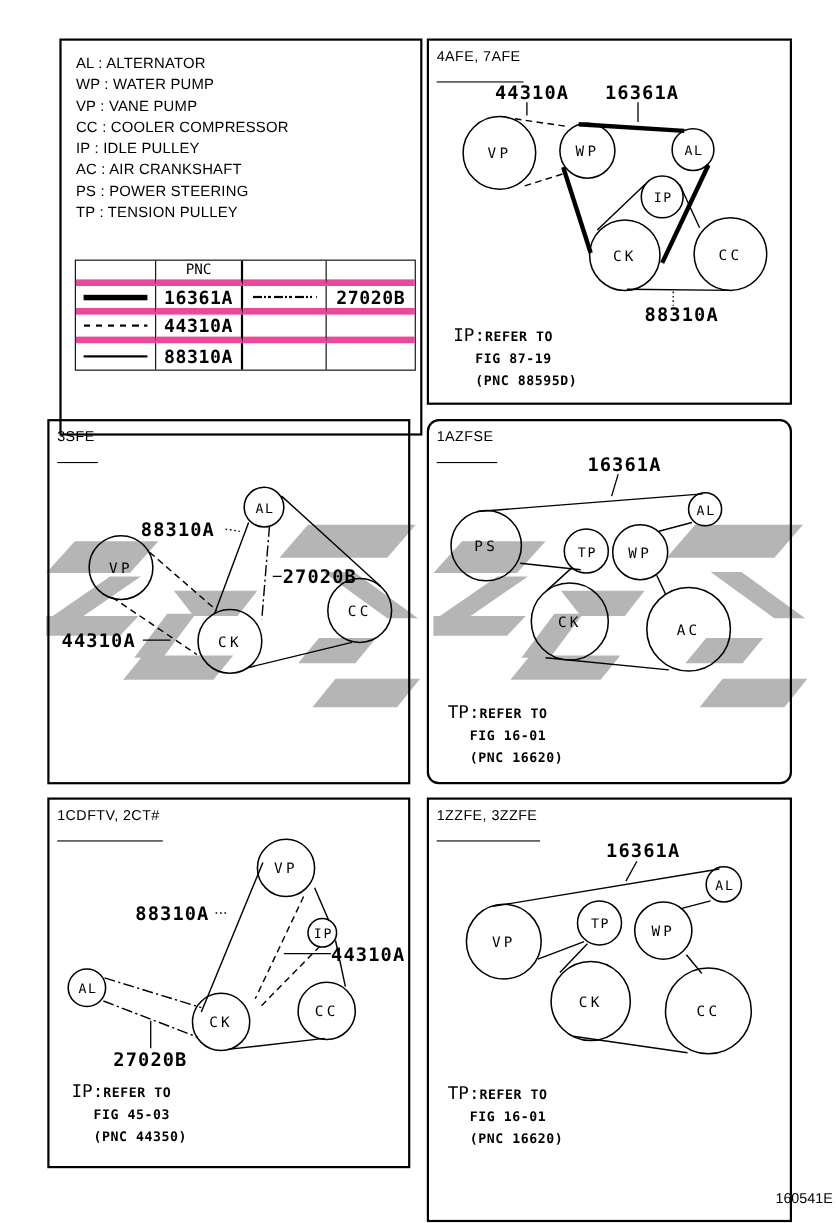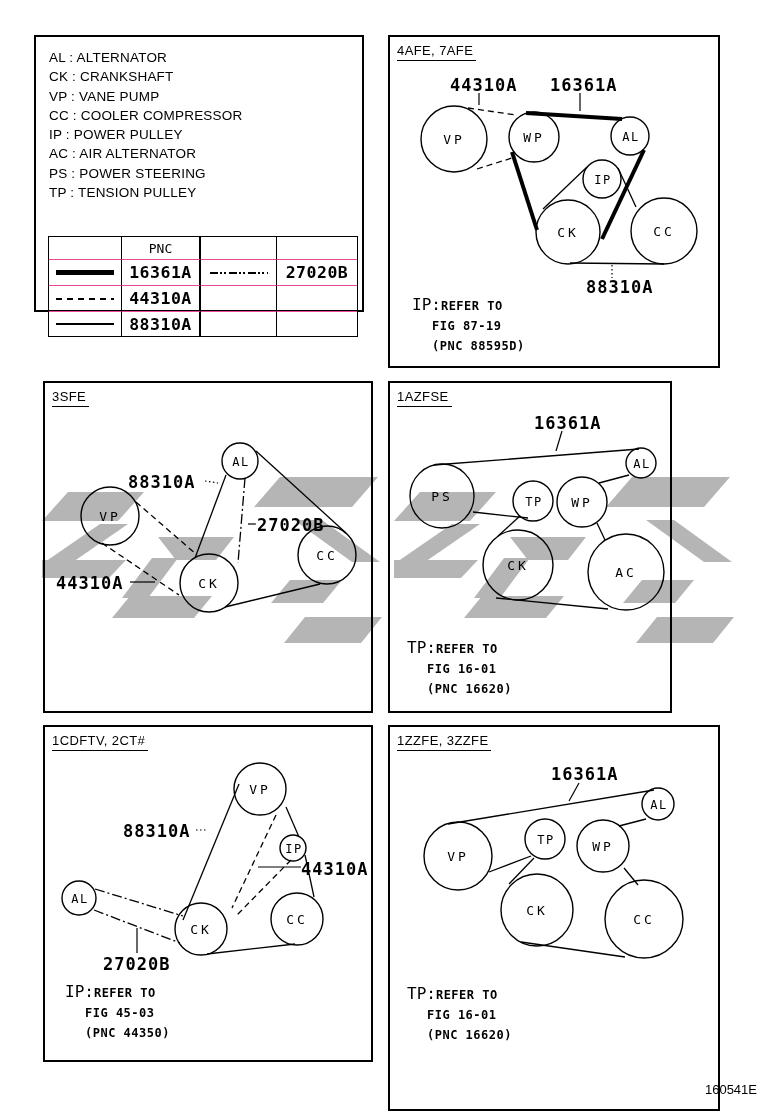--- a/index.html
+++ b/index.html
@@ -2,26 +2,26 @@
 <html><head>
 <meta charset="utf-8">
 <style>
   html,body{margin:0;padding:0;background:#fff;}
   .page{position:relative;width:760px;height:1112px;background:#ffffff;overflow:hidden;
         font-family:"Liberation Sans",sans-serif;color:#000;}
   .watermark{position:absolute;left:0;top:0;z-index:0;}
   .panel{position:absolute;border:2px solid #000;box-sizing:border-box;z-index:1;background:transparent;}
   .panel svg.diagram{position:absolute;left:0;top:0;}
   .panel-title{position:absolute;left:7px;top:6px;font-size:13px;letter-spacing:.4px;
-               border-bottom:1px solid #000;padding:0 3px 2px 0;white-space:nowrap;z-index:3;}
+               border-bottom:1px solid #000;padding:0 3px 16px 0;white-space:nowrap;z-index:3;}
   .abbr{position:absolute;left:13px;top:11px;font-size:13.5px;line-height:19.3px;letter-spacing:.2px;white-space:nowrap;}
   .pnc-table{position:absolute;left:12px;top:199px;width:310px;height:101px;border:1.5px solid #000;
              box-sizing:border-box;display:grid;grid-template-columns:73px 79px 76px 1fr;
              grid-template-rows:23px 26px 26px 1fr;}
-  .cell{border-right:1px solid #000;border-bottom:1px solid #ec4899;display:flex;align-items:center;justify-content:center;overflow:hidden;}
+  .cell{border-right:1px solid #000;border-bottom:6px solid #ec4899;display:flex;align-items:center;justify-content:center;overflow:hidden;}
   .cell.last-col{border-right:none;}
   .cell.last-row{border-bottom:none;}
   .cell.divider{border-right:2px solid #000;}
   .pnc-head{font-family:"DejaVu Sans Mono",monospace;font-size:13px;}
   .pnc-num{font-family:"DejaVu Sans Mono",monospace;font-weight:bold;font-size:16.5px;letter-spacing:.5px;}
   .sample{width:58px;height:2px;background:#000;}
   .sample.thick{height:5px;}
   .sample.dashed{background:repeating-linear-gradient(90deg,#000 0 6px,transparent 6px 11px);}
   .sample.dashdot{background:repeating-linear-gradient(90deg,#000 0 8px,transparent 8px 10px,#000 10px 12px,transparent 12px 14px,#000 14px 16px,transparent 16px 19px);}
   .part-label{position:absolute;font-family:"DejaVu Sans Mono",monospace;font-weight:bold;
@@ -67,28 +67,28 @@
       <polygon class="wm" points="510,537 586,537 568,560 528,560"></polygon>
       <polygon class="wm" points="504,558 530,558 500,598 474,598"></polygon>
       <polygon class="wm" points="482,596 564,596 546,618 464,618"></polygon>
       <polygon class="wm" points="632,477 730,477 704,507 606,507"></polygon>
       <polygon class="wm" points="646,520 674,520 732,562 704,562"></polygon>
       <polygon class="wm" points="642,580 694,580 675,603 623,603"></polygon>
       <polygon class="wm" points="657,617 734,617 713,643 636,643"></polygon>
     </g>
   </svg>
 
-  <section class="panel" style="left:34px;top:35px;width:330px;height:277px;">
+  <section class="panel" style="left:54px;top:35px;width:330px;height:361px;">
     <div class="abbr">
       <div>AL : ALTERNATOR</div>
-      <div>CK : CRANKSHAFT</div>
+      <div>WP : WATER PUMP</div>
       <div>VP : VANE PUMP</div>
       <div>CC : COOLER COMPRESSOR</div>
-      <div>IP : POWER PULLEY</div>
-      <div>AC : AIR ALTERNATOR</div>
+      <div>IP : IDLE PULLEY</div>
+      <div>AC : AIR CRANKSHAFT</div>
       <div>PS : POWER STEERING</div>
       <div>TP : TENSION PULLEY</div>
     </div>
     <div class="pnc-table">
       <div class="cell"></div>
       <div class="cell divider pnc-head">PNC</div>
       <div class="cell"></div>
       <div class="cell last-col"></div>
 
       <div class="cell">
@@ -208,21 +208,21 @@
       <g>
         <circle class="pulley" cx="282" cy="172" r="29"></circle>
         <text class="pcode" x="282" y="177" text-anchor="middle">CC</text>
       </g>
     </svg>
     <div class="part-label" style="left:83px;top:89px;">88310A</div>
     <div class="part-label" style="left:212px;top:132px;">27020B</div>
     <div class="part-label" style="left:11px;top:190px;">44310A</div>
   </section>
 
-  <section class="panel" style="left:388px;top:381px;width:284px;height:332px;">
+  <section class="panel" style="left:388px;top:381px;width:332px;height:332px;border-radius:11px;">
     <div class="panel-title">1AZFSE</div>
     <svg class="diagram" width="328" height="328" viewBox="0 0 328 328">
       <g>
         <line class="belt-thin" x1="44" y1="82" x2="249" y2="66"></line>
         <line class="belt-thin" x1="239" y1="92" x2="209" y2="100"></line>
         <line class="belt-thin" x1="207" y1="140" x2="215" y2="157"></line>
         <line class="belt-thin" x1="218" y1="226" x2="106" y2="215"></line>
         <line class="belt-thin" x1="108" y1="153" x2="130" y2="133"></line>
         <line class="belt-thin" x1="83" y1="129" x2="138" y2="135"></line>
       </g>

